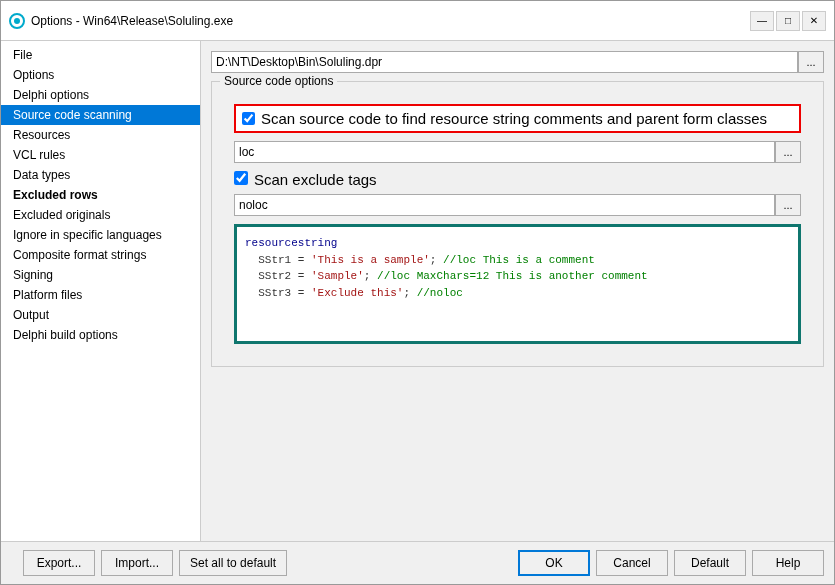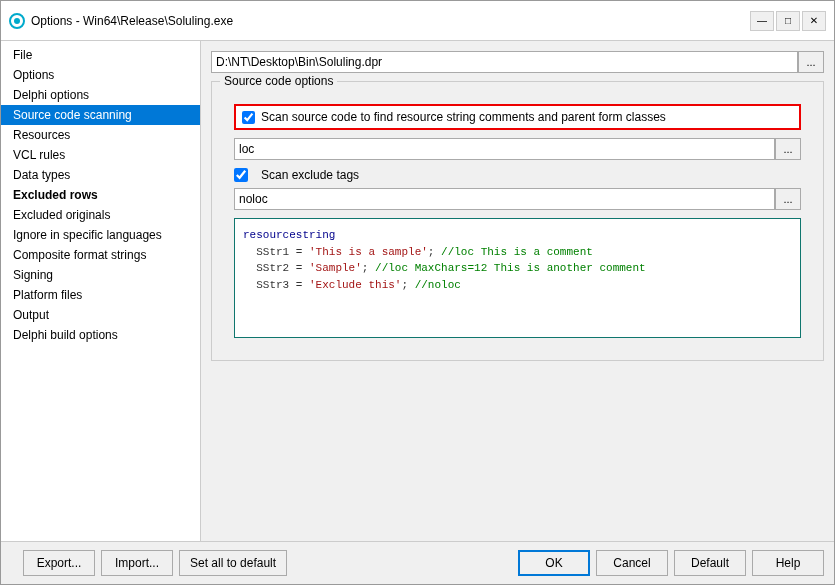--- a/index.html
+++ b/index.html
@@ -138,46 +138,46 @@
       top: -8px;
       left: 8px;
       background: #f0f0f0;
       padding: 0 4px;
       font-size: 12px;
       color: #000;
     }
 
     .checkbox-row {
       display: flex;
-      align-items: flex-end;
-      gap: 13px;
+      align-items: flex-start;
+      gap: 6px;
       margin-bottom: 6px;
     }
     .checkbox-row input[type=checkbox] {
       width: 14px;
       height: 14px;
     }
     .checkbox-label {
-      font-size: 12px;
+      font-size: 15px;
       color: #000;
     }
 
     .scan-checkbox-container {
       border: 2px solid #e00;
       padding: 4px 6px;
       display: flex;
       align-items: center;
       gap: 6px;
       background: #fff;
       margin-bottom: 8px;
     }
 
     .code-display {
       background: #fff;
-      border: 1px solid #0f766e;
+      border: 3px solid #0f766e;
       padding: 8px;
       font-family: 'Courier New', monospace;
       font-size: 11px;
       color: #333;
       line-height: 1.5;
       flex: 1;
       min-height: 120px;
     }
     .code-line { white-space: pre; }
     .code-keyword { color: #00008b; }

